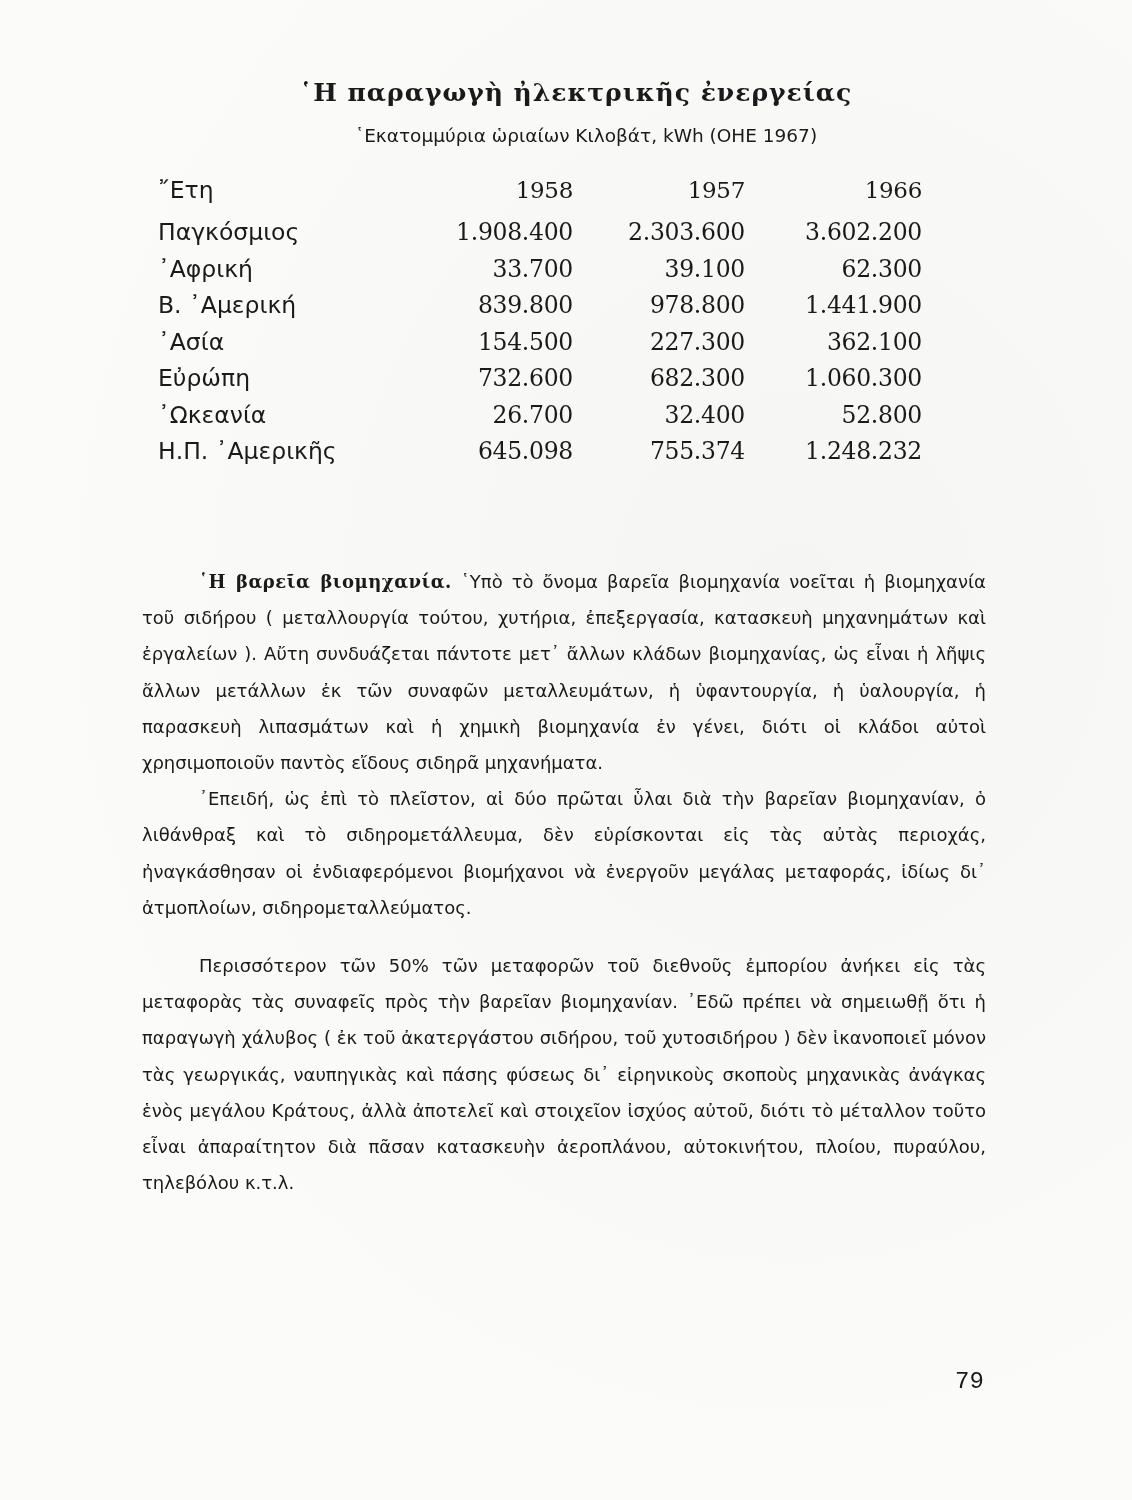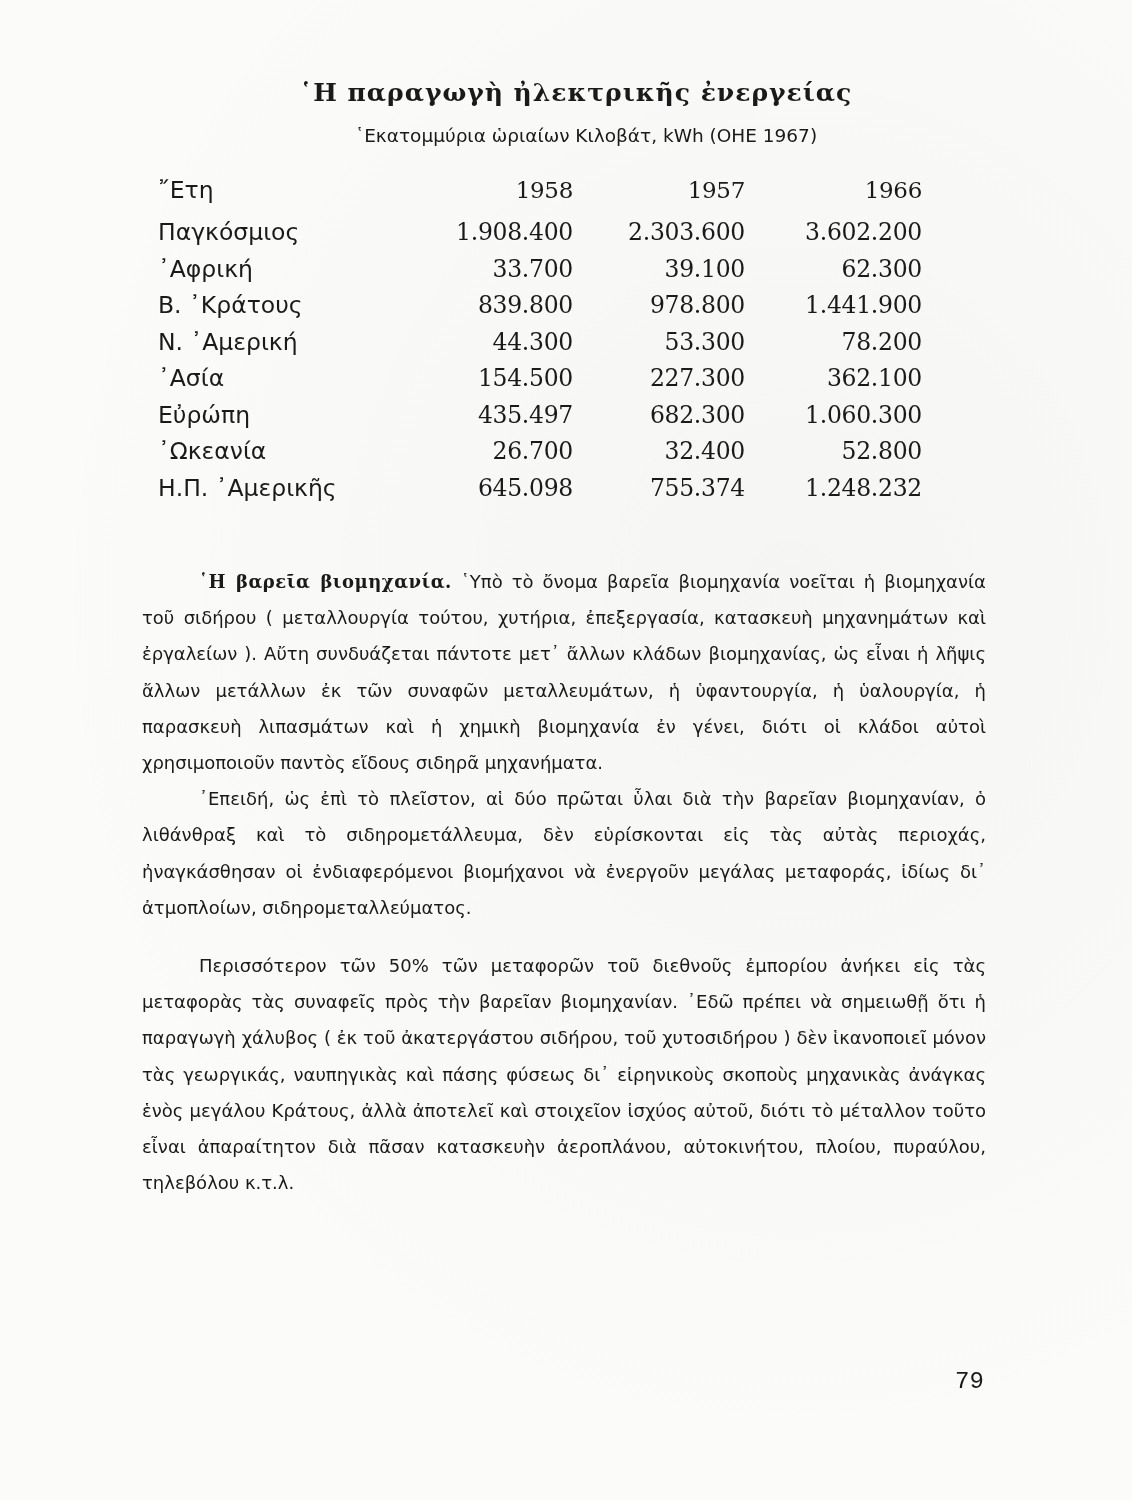--- a/index.html
+++ b/index.html
@@ -94,40 +94,34 @@
     <td class="num">2.303.600</td>
     <td class="num">3.602.200</td>
   </tr>
   <tr>
     <td class="c0">᾿Αφρική</td>
     <td class="num">33.700</td>
     <td class="num">39.100</td>
     <td class="num">62.300</td>
   </tr>
   <tr>
-    <td class="c0">Β. ᾿Κράτους</td>
+    <td class="c0">Β. ᾿Αμερική</td>
     <td class="num">839.800</td>
     <td class="num">978.800</td>
     <td class="num">1.441.900</td>
-  </tr>
-  <tr>
-    <td class="c0">Ν. ᾿Αμερική</td>
-    <td class="num">44.300</td>
-    <td class="num">53.300</td>
-    <td class="num">78.200</td>
   </tr>
   <tr>
     <td class="c0">᾿Ασία</td>
     <td class="num">154.500</td>
     <td class="num">227.300</td>
     <td class="num">362.100</td>
   </tr>
   <tr>
     <td class="c0">Εὐρώπη</td>
-    <td class="num">435.497</td>
+    <td class="num">732.600</td>
     <td class="num">682.300</td>
     <td class="num">1.060.300</td>
   </tr>
   <tr>
     <td class="c0">᾿Ωκεανία</td>
     <td class="num">26.700</td>
     <td class="num">32.400</td>
     <td class="num">52.800</td>
   </tr>
   <tr>

